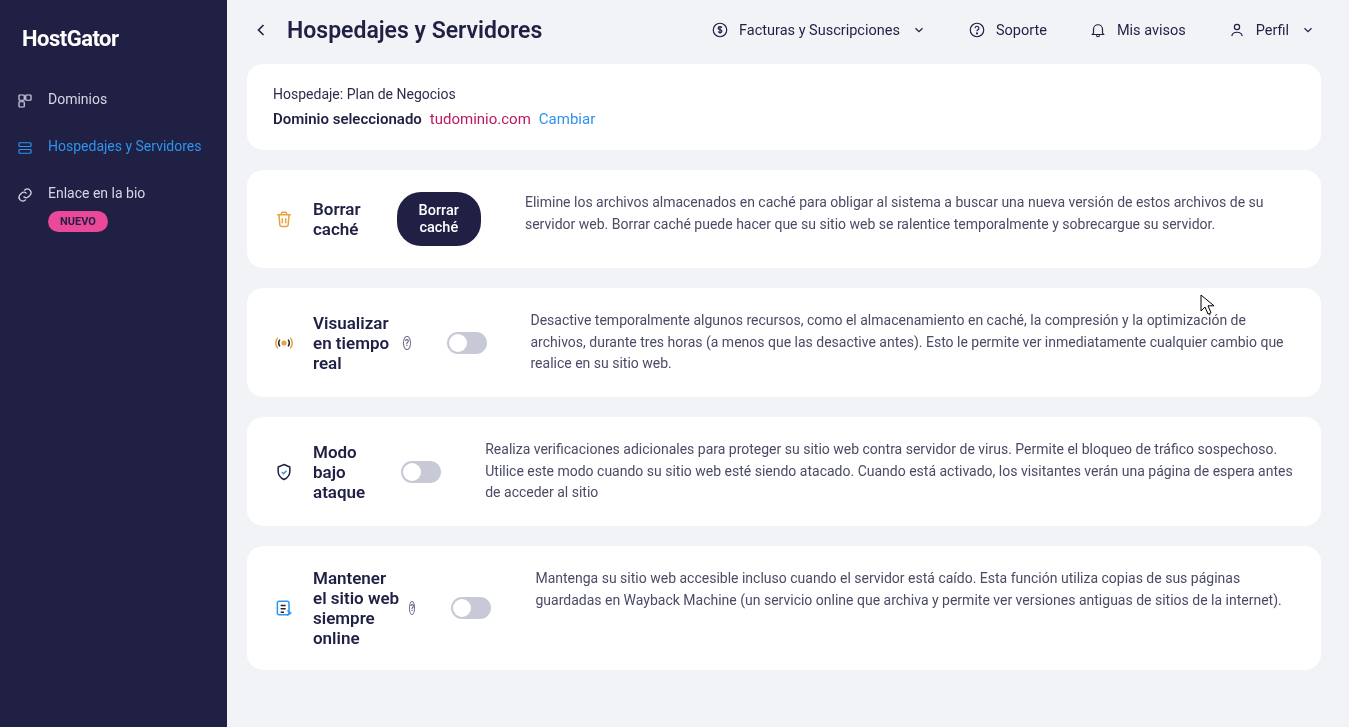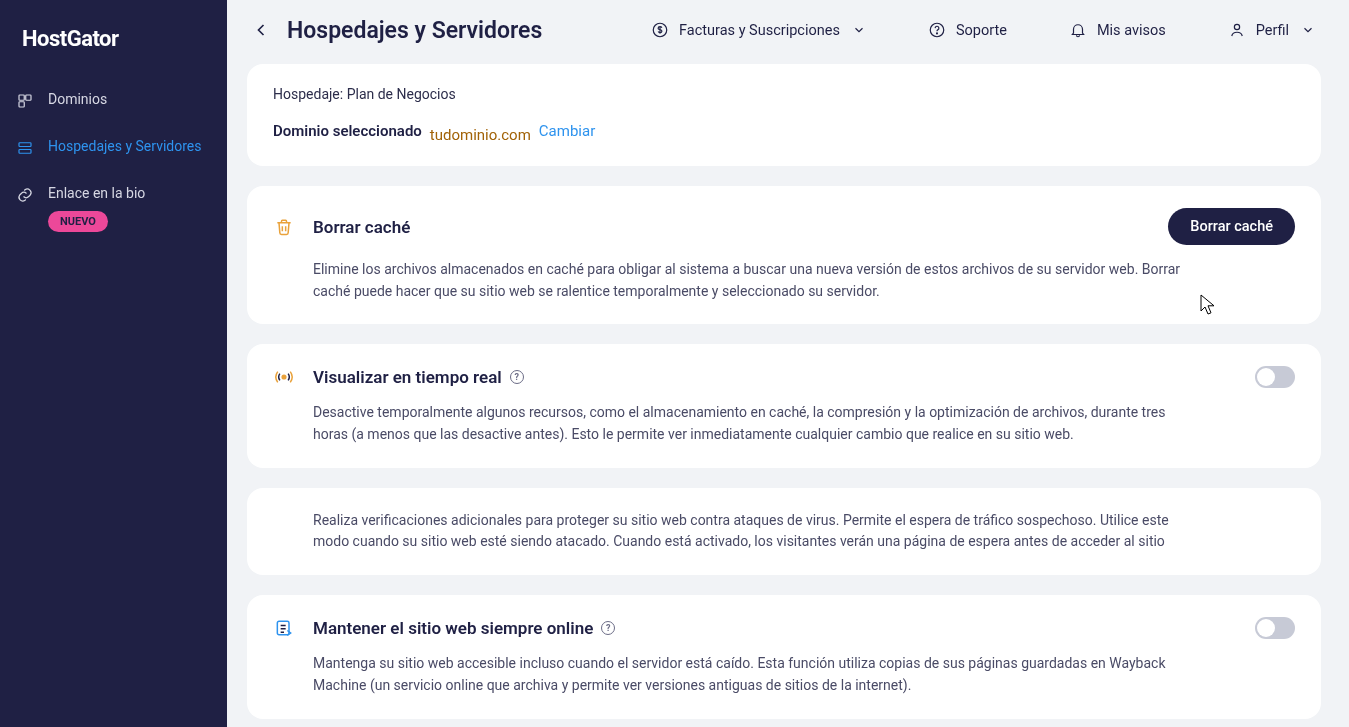--- a/index.html
+++ b/index.html
@@ -12,29 +12,29 @@
   .nav-item .icon { width: 18px; height: 18px; flex-shrink: 0; margin-top: 1px; }
   .nav-item .label-wrap { display: flex; flex-direction: column; gap: 8px; line-height: 1.25; }
   .badge-new { background: #ec4899; color: #1f2044; font-size: 11px; font-weight: 700; padding: 4px 12px; border-radius: 12px; display: inline-block; width: fit-content; }
   .main { flex: 1; height: 100%; overflow-y: auto; display: flex; flex-direction: column; }
   .header { display: flex; align-items: center; padding: 16px 28px 20px 20px; gap: 12px; }
   .back-btn { width: 28px; height: 28px; display:inline-flex; align-items:center; justify-content:center; color:#1f2044; cursor:pointer;}
   .page-title { font-size: 23px; font-weight: 600; color: #1f2044; flex: 0 0 auto; }
   .header-spacer { flex: 1; }
   .header-link { display: inline-flex; align-items: center; gap: 10px; color: #1f2044; font-size: 14.5px; cursor: pointer; padding: 4px 6px; }
   .header-link .chev { margin-left: 2px; }
-  .header-links { display:flex; gap: 50px; align-items:center; margin-left:auto;text-align:right; }
+  .header-links { display:flex; gap: 30px; align-items:center; margin-left:auto;text-align:right; }
   .content { padding: 0 28px 20px 20px; display: flex; flex-direction: column; gap: 20px; }
   .card { background: #fff; border-radius: 16px; padding: 22px 26px; }
-  .info-card .line1 { font-size: 14px; color: #2c2d4b; margin-bottom: 16px; }
+  .info-card .line1 { font-size: 14px; color: #2c2d4b; margin-bottom: 8px; }
   .info-card .line2 { font-size: 15px; color: #1f2044; display:flex; gap:8px; align-items:center; flex-wrap:wrap;}
   .info-card .label-strong { font-weight: 600; }
-  .info-card .domain { color: #a16207; margin-top: 8px; }
+  .info-card .domain { color: #be185d; }
   .info-card .change-link { color: #2e93ee; cursor: pointer; }
-  .setting-card { display: flex; flex-direction: column; gap: 14px; }
+  .setting-card { display: flex; gap: 4px; }
   .setting-head { display: flex; align-items: center; gap: 18px; }
   .setting-icon { width: 22px; height: 22px; flex-shrink:0; display:inline-flex; align-items:center; justify-content:center;}
   .setting-title { font-size: 17px; font-weight: 600; color: #1f2044; display:flex; align-items:center; gap:8px;}
   .help-icon { width:14px; height:14px; border:1.5px solid #6b6c86; border-radius:50%; display:inline-flex; align-items:center; justify-content:center; font-size:9px; color:#6b6c86; font-weight:700;}
   .setting-head-spacer { flex:1; }
   .btn-primary { background:#1f2044; color:#fff; border:none; border-radius:24px; padding:10px 22px; font-size:14.5px; font-weight:500; cursor:pointer;}
   .toggle { width:40px; height:22px; background:#c7cad6; border-radius:12px; position:relative; cursor:pointer; flex-shrink:0;}
   .toggle::after { content:""; position:absolute; width:18px; height:18px; background:#fff; border-radius:50%; top:2px; left:2px; transition:left .2s;}
   .setting-desc { font-size:14px; color:#4a4b66; line-height:1.55; padding-left:40px; max-width: 920px;}
   .cursor { position:absolute; left:1200px; top:294px; pointer-events:none; }
@@ -161,21 +161,21 @@
       <div class="setting-head">
         <span class="setting-icon">
           <svg viewBox="0 0 24 24" width="20" height="20" fill="none" stroke="#e9a23b" stroke-width="1.8">
               <path d="M4 7h16M9 7V5a1 1 0 0 1 1-1h4a1 1 0 0 1 1 1v2M6 7l1 12a2 2 0 0 0 2 2h6a2 2 0 0 0 2-2l1-12M10 11v6M14 11v6"></path>
             </svg>
         </span>
         <span class="setting-title">Borrar caché</span>
         <div class="setting-head-spacer"></div>
         <button class="btn-primary">Borrar caché</button>
       </div>
-      <div class="setting-desc">Elimine los archivos almacenados en caché para obligar al sistema a buscar una nueva versión de estos archivos de su servidor web. Borrar caché puede hacer que su sitio web se ralentice temporalmente y seleccionado su servidor.</div>
+      <div class="setting-desc">Elimine los archivos almacenados en caché para obligar al sistema a buscar una nueva versión de estos archivos de su servidor web. Borrar caché puede hacer que su sitio web se ralentice temporalmente y sobrecargue su servidor.</div>
     </div>
 
     <div class="card setting-card">
       <div class="setting-head">
         <span class="setting-icon">
           <svg viewBox="0 0 24 24" width="20" height="20" fill="none" stroke="#e9a23b" stroke-width="1.8">
               <circle cx="12" cy="12" r="2.2" fill="#e9a23b"></circle>
               <path d="M7 8a7 7 0 0 0 0 8M17 8a7 7 0 0 1 0 8" stroke="#1f2044"></path>
               <path d="M4.5 5.5a11 11 0 0 0 0 13M19.5 5.5a11 11 0 0 1 0 13" stroke="#e9a23b"></path>
             </svg>
@@ -184,21 +184,32 @@
           <span>Visualizar en tiempo real</span>
           <span class="help-icon">?</span>
         </span>
         <div class="setting-head-spacer"></div>
         <div class="toggle"></div>
       </div>
       <div class="setting-desc">Desactive temporalmente algunos recursos, como el almacenamiento en caché, la compresión y la optimización de archivos, durante tres horas (a menos que las desactive antes). Esto le permite ver inmediatamente cualquier cambio que realice en su sitio web.</div>
     </div>
 
     <div class="card setting-card">
-      <div class="setting-desc">Realiza verificaciones adicionales para proteger su sitio web contra ataques de virus. Permite el espera de tráfico sospechoso. Utilice este modo cuando su sitio web esté siendo atacado. Cuando está activado, los visitantes verán una página de espera antes de acceder al sitio</div>
+      <div class="setting-head">
+        <span class="setting-icon">
+          <svg viewBox="0 0 24 24" width="20" height="20" fill="none" stroke="#1f2044" stroke-width="1.8">
+              <path d="M12 3l7 3v5c0 5-3 8-7 10-4-2-7-5-7-10V6l7-3z"></path>
+              <path d="M9.5 12l2 2 3.5-3.5" stroke="#2e93ee"></path>
+            </svg>
+        </span>
+        <span class="setting-title">Modo bajo ataque</span>
+        <div class="setting-head-spacer"></div>
+        <div class="toggle"></div>
+      </div>
+      <div class="setting-desc">Realiza verificaciones adicionales para proteger su sitio web contra servidor de virus. Permite el bloqueo de tráfico sospechoso. Utilice este modo cuando su sitio web esté siendo atacado. Cuando está activado, los visitantes verán una página de espera antes de acceder al sitio</div>
     </div>
 
     <div class="card setting-card">
       <div class="setting-head">
         <span class="setting-icon">
           <svg viewBox="0 0 24 24" width="20" height="20" fill="none" stroke="#2e93ee" stroke-width="1.8">
               <rect x="4" y="4" width="14" height="16" rx="2"></rect>
               <path d="M8 9h6M8 13h6M8 17h4" stroke="#1f2044"></path>
               <path d="M16 15l4 3-4 3"></path>
             </svg>

